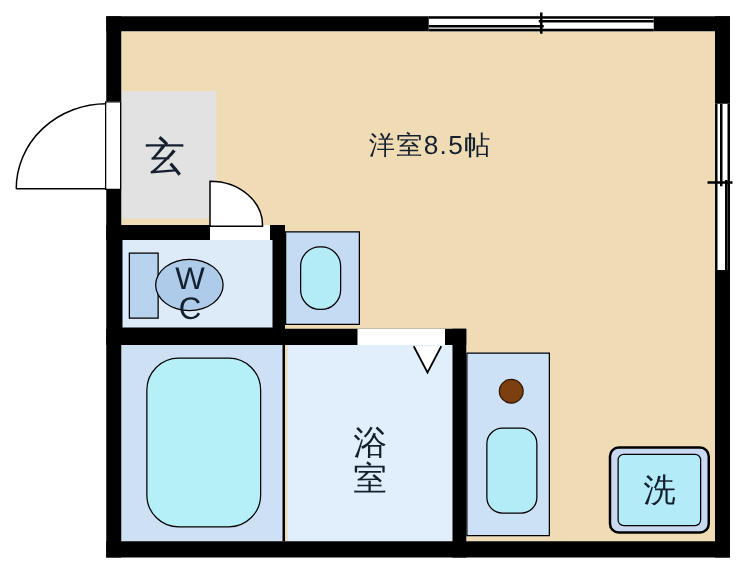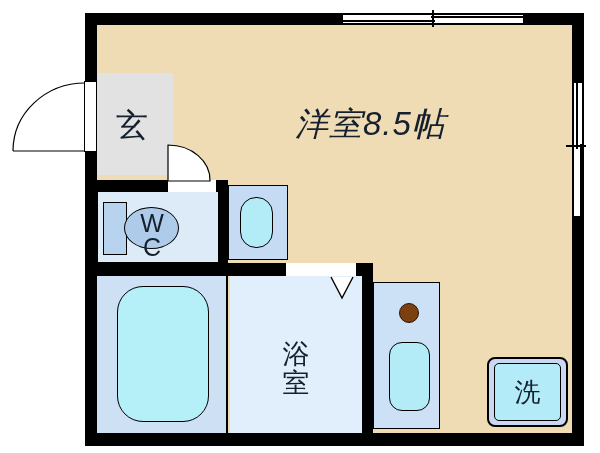--- a/index.html
+++ b/index.html
@@ -83,16 +83,16 @@
   <div class="abs" style="left:373px;top:282px;width:67px;height:147px;background:#cce0f6;border:1.5px solid #000;"></div>
   <div class="abs" style="left:399px;top:303px;width:20px;height:20px;background:#7c3f10;border:1px solid #2e1503;border-radius:50%;"></div>
   <div class="abs" style="left:389px;top:342px;width:41px;height:69px;background:#b3ecf6;border:1px solid #000;border-radius:13px;"></div>
 
   <div class="abs" style="left:487px;top:357px;width:81px;height:70px;background:#c9d9f1;border:2px solid #000;border-radius:8px;">
     <div class="abs" style="left:5px;top:4px;width:67px;height:58px;background:#b3ecf8;border:1px solid #000;border-radius:5px;display:flex;align-items:center;justify-content:center;">
       <span class="label cjk" style="font-size:26px;">洗</span>
     </div>
   </div>
 
-  <div class="abs label cjk" style="left:295px;top:102px;font-size:33px;letter-spacing:1px;font-style:italic;">洋室8.5帖</div>
+  <div class="abs label cjk" style="left:295px;top:102px;font-size:21px;letter-spacing:1px;">洋室8.5帖</div>
   <div class="abs label cjk" style="left:116px;top:104px;font-size:32px;">玄</div>
 
 </div>
 
 </body></html>

